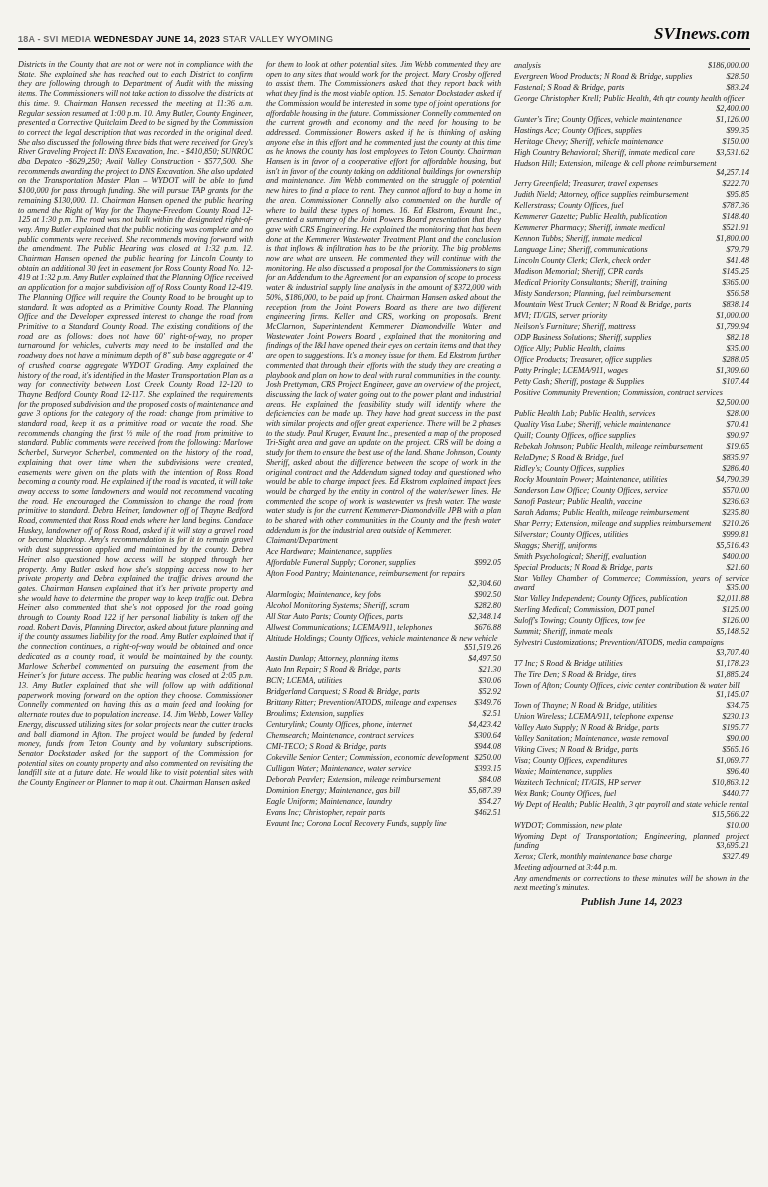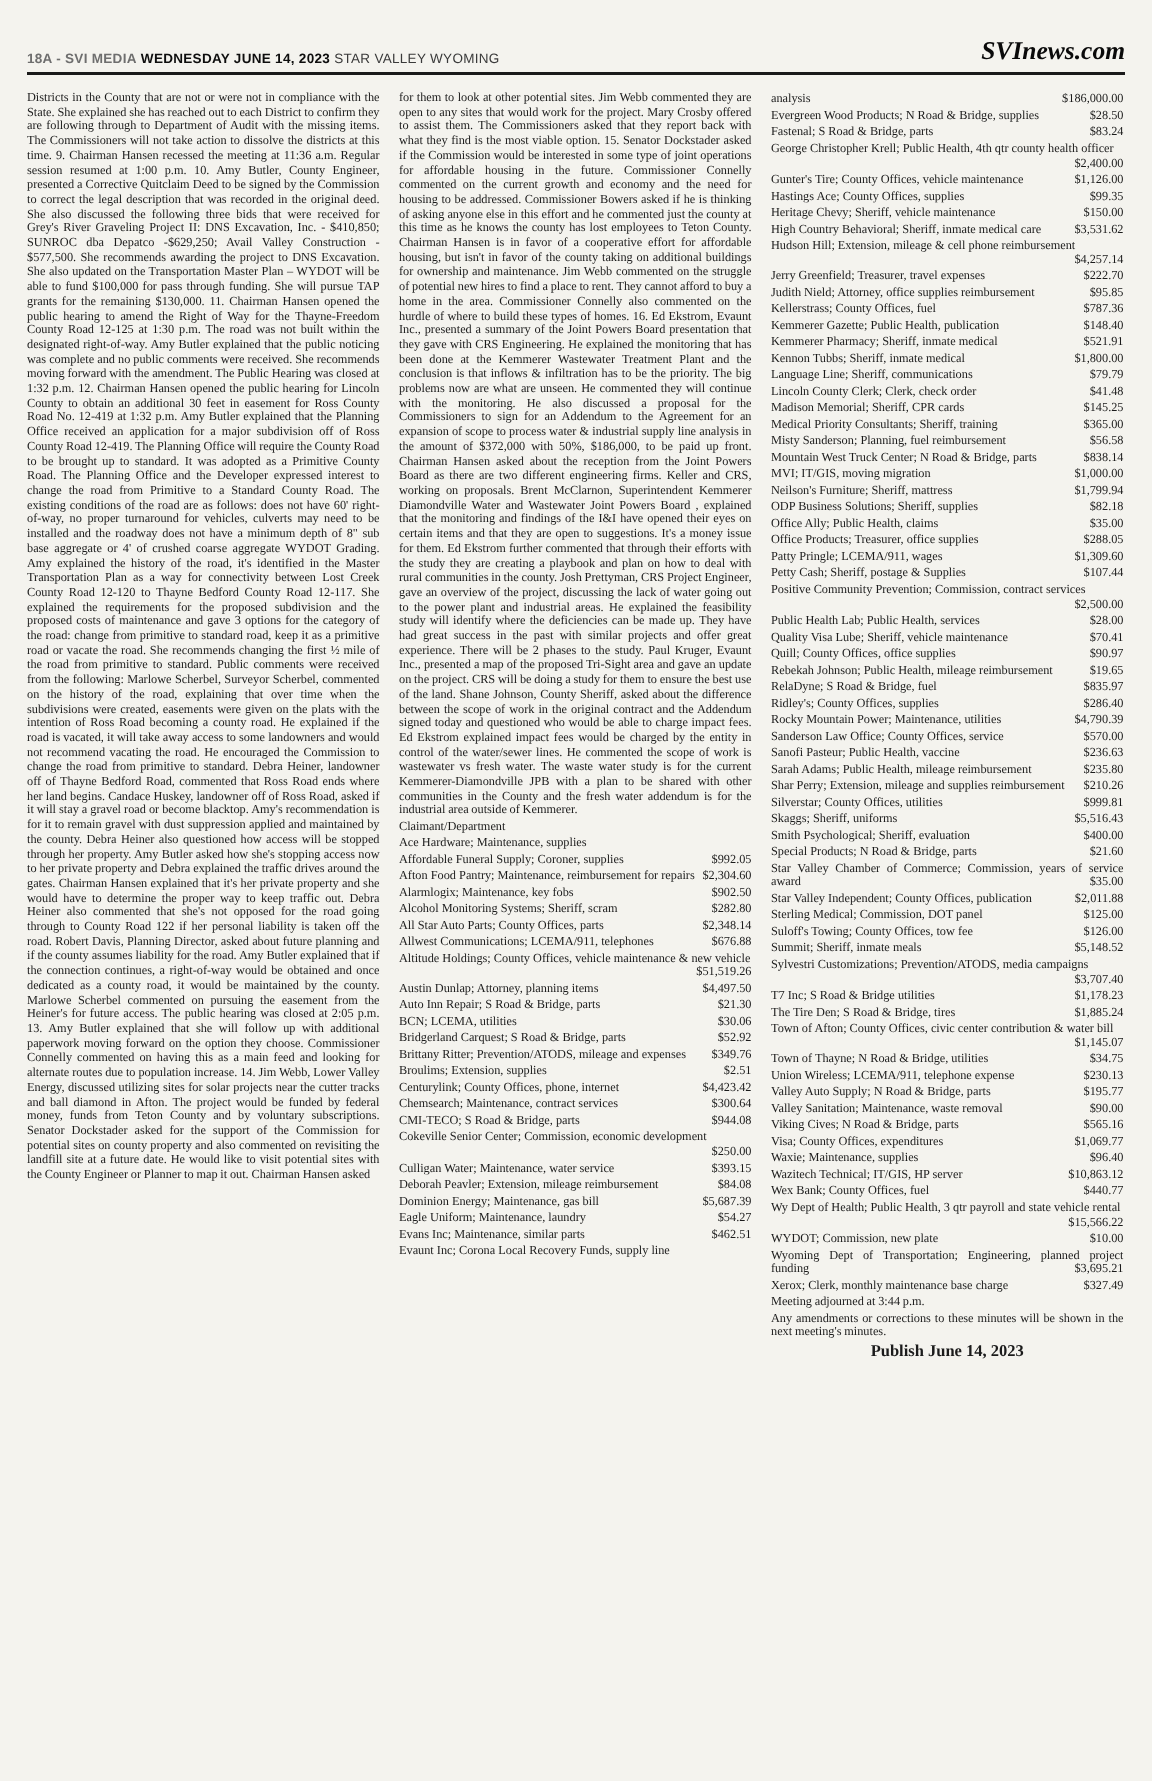--- a/index.html
+++ b/index.html
@@ -11,21 +11,21 @@
     font-family:"Liberation Serif", serif;
     position:relative;overflow:hidden;
   }
   .masthead{display:flex;justify-content:space-between;align-items:flex-end;}
   .mast-left{font-family:"Liberation Sans", sans-serif;font-size:9px;letter-spacing:.2px;color:#333;white-space:nowrap;}
   .mast-left .page-num{font-weight:bold;color:#6e6e6e;}
   .mast-left .date{font-weight:bold;color:#0e0e0e;}
   .mast-left .loc{color:#3a3a3a;}
   .mast-right{font-family:"Liberation Serif", serif;font-style:italic;font-weight:bold;font-size:17px;color:#0a0a0a;}
   .rule{height:2px;background:#1a1a1a;margin:4px 0 10px 0;}
-  .columns{display:flex;gap:13px;align-items:flex-start;}
+  .columns{display:flex;gap:13px;align-items:flex-start;font-style:italic;}
   .col{width:235px;flex:0 0 235px;}
   .body-text{
     margin:0;font-size:8.2px;line-height:9.7px;
     text-align:justify;text-justify:inter-word;word-spacing:-0.2px;
   }
   .claims-header{font-size:8.2px;line-height:9.7px;margin-top:1px;}
   .claims{margin-top:1px;}
   .claim{
     font-size:8.2px;line-height:9.5px;overflow:hidden;
     margin-bottom:1.5px;text-align:justify;
@@ -75,21 +75,21 @@
           <div class="claim"><span class="desc">Brittany Ritter; Prevention/ATODS, mileage and expenses</span><span class="amt">$349.76</span></div>
           <div class="claim"><span class="desc">Broulims; Extension, supplies</span><span class="amt">$2.51</span></div>
           <div class="claim"><span class="desc">Centurylink; County Offices, phone, internet</span><span class="amt">$4,423.42</span></div>
           <div class="claim"><span class="desc">Chemsearch; Maintenance, contract services</span><span class="amt">$300.64</span></div>
           <div class="claim"><span class="desc">CMI-TECO; S Road &amp; Bridge, parts</span><span class="amt">$944.08</span></div>
           <div class="claim"><span class="desc">Cokeville Senior Center; Commission, economic development</span><span class="amt">$250.00</span></div>
           <div class="claim"><span class="desc">Culligan Water; Maintenance, water service</span><span class="amt">$393.15</span></div>
           <div class="claim"><span class="desc">Deborah Peavler; Extension, mileage reimbursement</span><span class="amt">$84.08</span></div>
           <div class="claim"><span class="desc">Dominion Energy; Maintenance, gas bill</span><span class="amt">$5,687.39</span></div>
           <div class="claim"><span class="desc">Eagle Uniform; Maintenance, laundry</span><span class="amt">$54.27</span></div>
-          <div class="claim"><span class="desc">Evans Inc; Maintenance, similar parts</span><span class="amt">$462.51</span></div>
+          <div class="claim"><span class="desc">Evans Inc; Christopher, repair parts</span><span class="amt">$462.51</span></div>
           <div class="claim"><span class="desc">Evaunt Inc; Corona Local Recovery Funds, supply line</span></div>
         </div>
     </section>
 
     <section class="col">
       <div class="claims">
           <div class="claim"><span class="desc">analysis</span><span class="amt">$186,000.00</span></div>
           <div class="claim"><span class="desc">Evergreen Wood Products; N Road &amp; Bridge, supplies</span><span class="amt">$28.50</span></div>
           <div class="claim"><span class="desc">Fastenal; S Road &amp; Bridge, parts</span><span class="amt">$83.24</span></div>
           <div class="claim"><span class="desc">George Christopher Krell; Public Health, 4th qtr county health officer</span><span class="amt">$2,400.00</span></div>
@@ -103,21 +103,21 @@
           <div class="claim"><span class="desc">Kellerstrass; County Offices, fuel</span><span class="amt">$787.36</span></div>
           <div class="claim"><span class="desc">Kemmerer Gazette; Public Health, publication</span><span class="amt">$148.40</span></div>
           <div class="claim"><span class="desc">Kemmerer Pharmacy; Sheriff, inmate medical</span><span class="amt">$521.91</span></div>
           <div class="claim"><span class="desc">Kennon Tubbs; Sheriff, inmate medical</span><span class="amt">$1,800.00</span></div>
           <div class="claim"><span class="desc">Language Line; Sheriff, communications</span><span class="amt">$79.79</span></div>
           <div class="claim"><span class="desc">Lincoln County Clerk; Clerk, check order</span><span class="amt">$41.48</span></div>
           <div class="claim"><span class="desc">Madison Memorial; Sheriff, CPR cards</span><span class="amt">$145.25</span></div>
           <div class="claim"><span class="desc">Medical Priority Consultants; Sheriff, training</span><span class="amt">$365.00</span></div>
           <div class="claim"><span class="desc">Misty Sanderson; Planning, fuel reimbursement</span><span class="amt">$56.58</span></div>
           <div class="claim"><span class="desc">Mountain West Truck Center; N Road &amp; Bridge, parts</span><span class="amt">$838.14</span></div>
-          <div class="claim"><span class="desc">MVI; IT/GIS, moving migration</span><span class="amt">$1,000.00</span></div>
+          <div class="claim"><span class="desc">MVI; IT/GIS, server priority</span><span class="amt">$1,000.00</span></div>
           <div class="claim"><span class="desc">Neilson's Furniture; Sheriff, mattress</span><span class="amt">$1,799.94</span></div>
           <div class="claim"><span class="desc">ODP Business Solutions; Sheriff, supplies</span><span class="amt">$82.18</span></div>
           <div class="claim"><span class="desc">Office Ally; Public Health, claims</span><span class="amt">$35.00</span></div>
           <div class="claim"><span class="desc">Office Products; Treasurer, office supplies</span><span class="amt">$288.05</span></div>
           <div class="claim"><span class="desc">Patty Pringle; LCEMA/911, wages</span><span class="amt">$1,309.60</span></div>
           <div class="claim"><span class="desc">Petty Cash; Sheriff, postage &amp; Supplies</span><span class="amt">$107.44</span></div>
           <div class="claim"><span class="desc">Positive Community Prevention; Commission, contract services</span><span class="amt">$2,500.00</span></div>
           <div class="claim"><span class="desc">Public Health Lab; Public Health, services</span><span class="amt">$28.00</span></div>
           <div class="claim"><span class="desc">Quality Visa Lube; Sheriff, vehicle maintenance</span><span class="amt">$70.41</span></div>
           <div class="claim"><span class="desc">Quill; County Offices, office supplies</span><span class="amt">$90.97</span></div>

